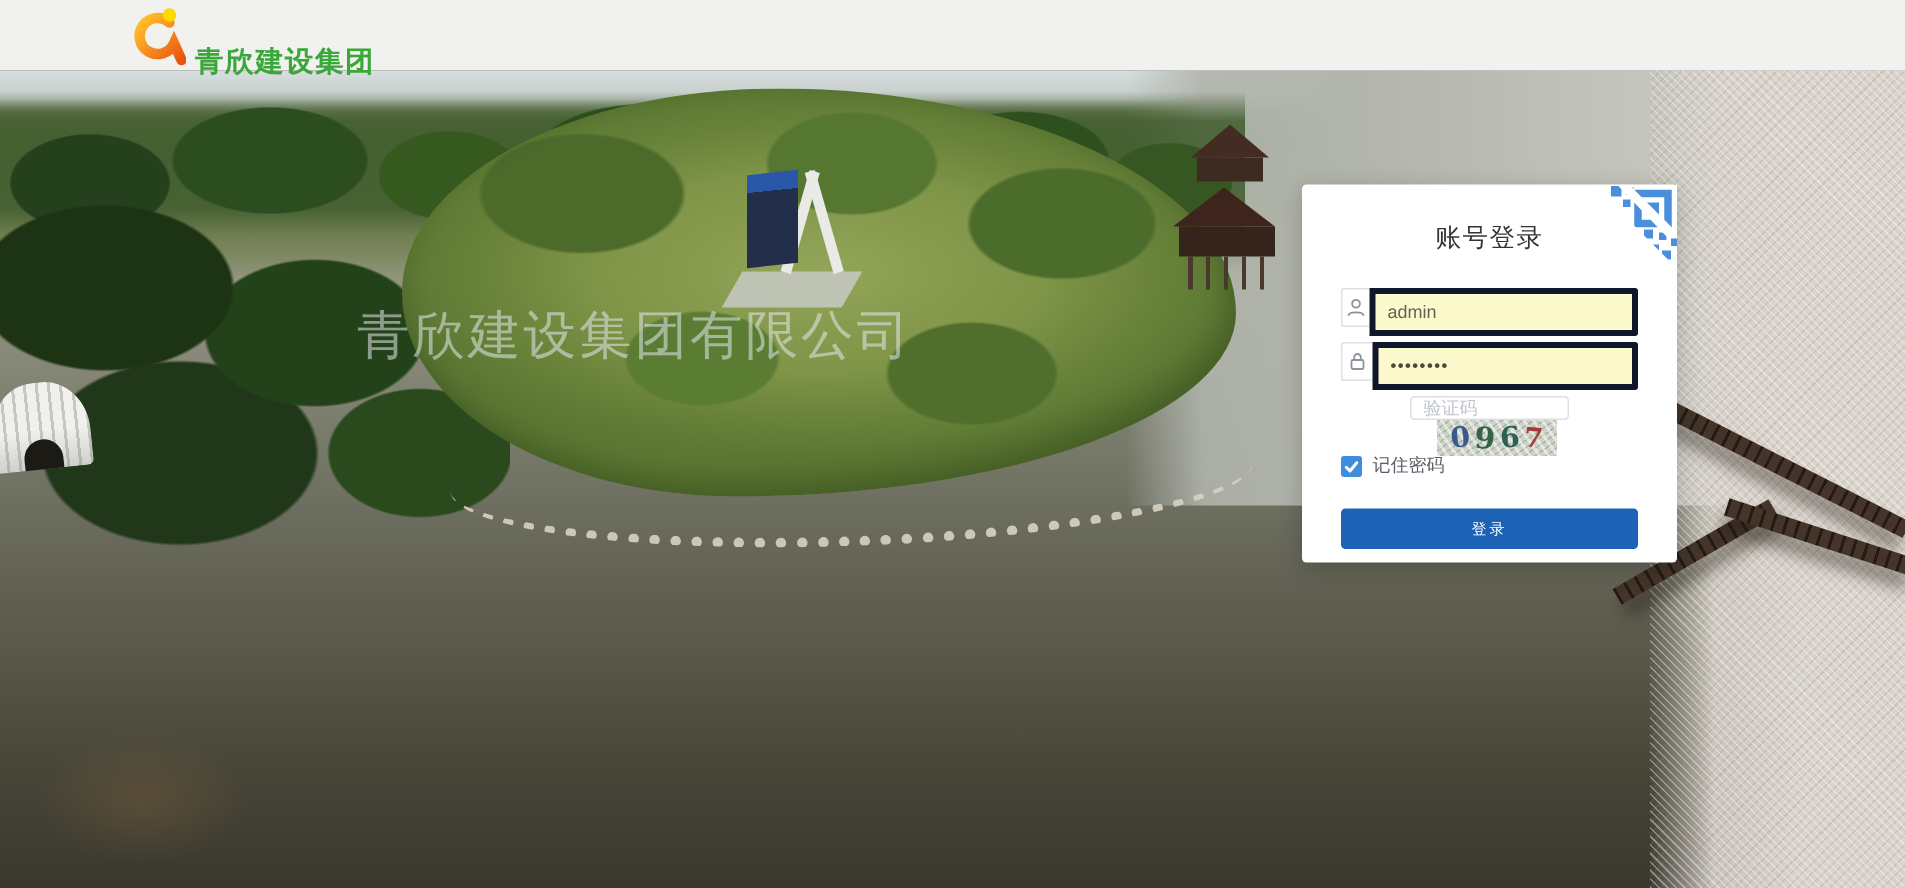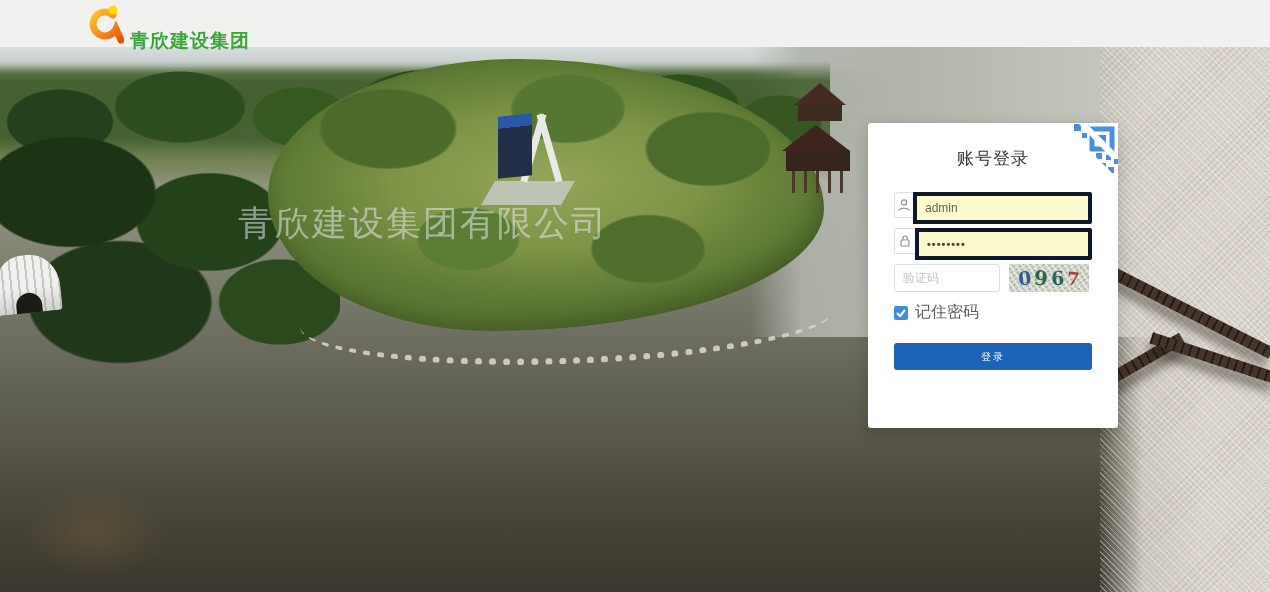--- a/index.html
+++ b/index.html
@@ -75,49 +75,49 @@
     linear-gradient(180deg,#f0f0ee 0 55%,#cfd0cc 100%);
     border-radius:30px 30px 4px 4px/34px 34px 4px 4px;}
   .white-bridge:after{content:"";position:absolute;left:20px;bottom:0;width:26px;height:20px;
     background:#1c1a15;border-radius:13px 13px 0 0;}
   .warm-glow{left:0;bottom:0;width:380px;height:240px;
     background:radial-gradient(closest-side at 25% 75%,rgba(110,88,58,.5),transparent 75%);}
   .watermark{left:238px;top:153px;font-size:35px;letter-spacing:2px;
     color:rgba(228,232,236,.55);white-space:nowrap;}
 
   
-  .login-card{position:absolute;left:868px;top:123px;width:250px;height:305px;background:#fff;
+  .login-card{position:absolute;left:868px;top:123px;width:250px;height:252px;background:#fff;
     border-radius:3px;box-shadow:0 4px 16px rgba(0,0,0,.2);z-index:50;}
   .qr-corner{position:absolute;top:0;right:0;width:56px;height:56px;cursor:pointer;overflow:hidden;}
   .card-title{position:absolute;top:24px;left:0;width:100%;text-align:center;
     font-size:17px;color:#333;letter-spacing:1px;}
   .login-form{position:absolute;left:26px;right:26px;top:69px;}
   .input-row{display:flex;height:26px;margin-bottom:10px;}
   .icon-box{width:30px;height:24px;border:1px solid #dcdfe6;border-right:none;background:#fff;
     border-radius:2px 0 0 2px;display:flex;align-items:center;justify-content:center;}
   .field{flex:1;height:24px;border:4px solid #0f172a;background:#fcfacd;border-radius:0 2px 2px 0;
     padding:0 8px;font-size:12px;color:#62634f;outline:none;font-family:inherit;}
   .field.password{font-size:11px;font-weight:bold;letter-spacing:1px;color:#4a4a3a;}
-  .captcha-row{display:flex;align-items:center;height:28px;margin-bottom:10px;}
+  .captcha-row{display:flex;align-items:center;height:28px;margin-bottom:10px;flex-direction:column;}
   .captcha-input{width:88px;height:26px;border:1px solid #dcdfe6;border-radius:3px;background:#fff;
     padding:0 8px;font-size:12px;color:#606266;outline:none;font-family:inherit;}
   .captcha-input::placeholder{color:#c0c4cc;}
   .captcha-img{margin-left:9px;width:80px;height:28px;cursor:pointer;display:flex;
     align-items:center;justify-content:center;gap:3px;background:
     repeating-linear-gradient(55deg,rgba(255,255,255,.5) 0 2px,transparent 2px 5px),
     repeating-linear-gradient(-35deg,rgba(110,125,105,.35) 0 1px,transparent 1px 4px),#ccd2c6;}
   .captcha-img span{font-family:"DejaVu Serif","Liberation Serif",serif;font-weight:bold;font-size:19px;display:inline-block;}
   .captcha-img .d0{color:#39598e;transform:rotate(-5deg);}
   .captcha-img .d1{color:#34634a;transform:rotate(4deg);font-size:20px;}
   .captcha-img .d2{color:#2e6057;transform:rotate(-3deg);}
   .captcha-img .d3{color:#a33c3c;transform:rotate(5deg);font-size:18px;}
   .remember-row{display:flex;align-items:center;margin-top:10px;cursor:pointer;}
   .checkbox{width:14px;height:14px;border-radius:2px;background:#3d8edd;display:flex;
     align-items:center;justify-content:center;}
-  .remember-label{margin-left:7px;font-size:16px;color:#5a5e66;}
+  .remember-label{margin-left:7px;font-size:12px;color:#5a5e66;}
   .login-btn{display:block;width:100%;height:27px;margin-top:20px;border:none;border-radius:3px;
     background:#1c63b7;color:#fff;font-size:10px;letter-spacing:2px;cursor:pointer;font-family:inherit;}
 </style>
 </head>
 <body>
 
 <div class="stage">
 
   <div class="header">
     <div class="logo">

